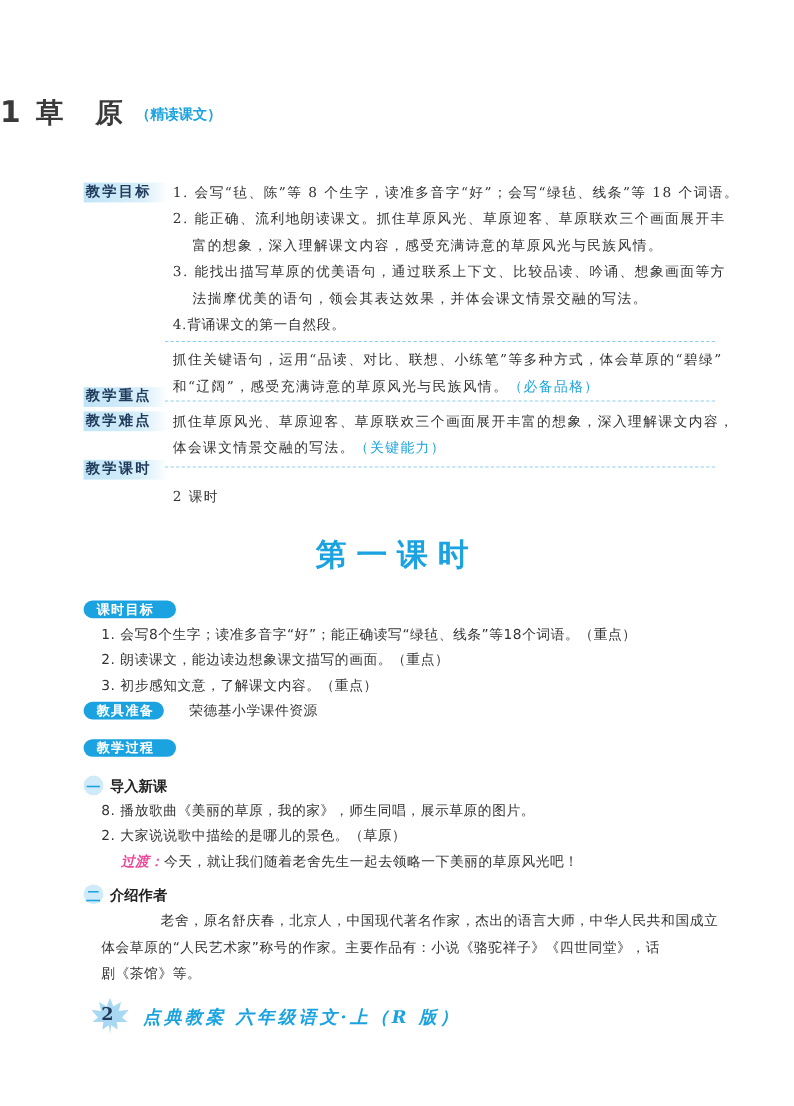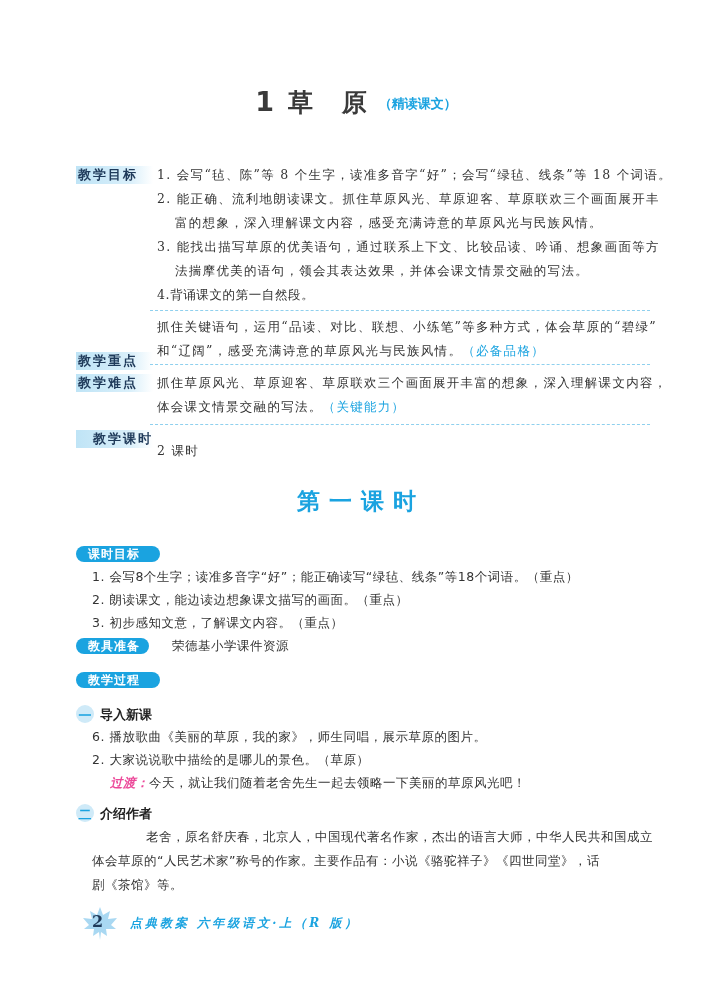--- a/index.html
+++ b/index.html
@@ -1,57 +1,57 @@
 <!DOCTYPE html>
 <html><head>
 <meta charset="utf-8">
 <style>
   html, body { margin: 0; padding: 0; background: #ffffff; }
   body { width: 722px; height: 1005px; position: relative; overflow: hidden;
          font-family: "DejaVu Serif", "Liberation Serif", serif; color: #333; }
   .abs { position: absolute; }
 
   
-  .title { left: 0; width: 712px; top: 86px; text-align: center; white-space: nowrap; }
+  .title { left: 0; width: 712px; top: 86px; text-align: left; white-space: nowrap; }
   .title .num { font-family: "DejaVu Sans", sans-serif; font-weight: bold; font-size: 27px; color: #3a3a3a; margin-right: 14px; }
   .title .name { font-family: "DejaVu Sans", sans-serif; font-weight: bold; font-size: 25px; color: #3a3a3a; letter-spacing: 10px; }
   .title .tag { font-family: "DejaVu Sans", sans-serif; font-weight: bold; font-size: 13px; color: #1aa3e0; margin-left: 2px; vertical-align: 3px; }
 
   
   .lab { left: 76px; width: 75px; height: 18px; font-family: "DejaVu Serif", serif; font-weight: bold;
          font-size: 13px; color: #1f3a5a; letter-spacing: 2px; padding-left: 2px; line-height: 18px;
          background: linear-gradient(to right, #bfe4f6 0%, #d9effa 70%, rgba(230,245,252,0) 100%); }
 
   .txt { font-size: 12.5px; color: #333; white-space: nowrap; letter-spacing: 1.3px; }
   .blue { color: #1aa3e0; }
   .dash { left: 150px; width: 500px; height: 0; border-top: 1px dashed #8fd0ee; }
 
   
   .sec { left: 0; width: 722px; top: 486px; text-align: center; font-family: "DejaVu Sans", sans-serif;
-         font-weight: bold; font-size: 23px; color: #1aa3e0; letter-spacing: 9px; }
+         font-weight: bold; font-size: 28px; color: #1aa3e0; letter-spacing: 9px; }
 
   
   .pill { left: 76px; height: 16px; line-height: 16px; border-radius: 8px; background: #1aa3e0;
           color: #fff; font-family: "DejaVu Sans", sans-serif; font-weight: bold; font-size: 12px;
           padding-left: 12px; letter-spacing: 1px; box-sizing: border-box; }
 
   .sans { font-family: "DejaVu Sans", sans-serif; font-size: 12.5px; color: #333; white-space: nowrap; letter-spacing: 0.5px; }
 
   
   .circ { left: 76px; width: 18px; height: 18px; border-radius: 50%; background: #cfeaf8; text-align: center; }
   .circ span { color: #1aa3e0; font-family: "DejaVu Sans", sans-serif; font-weight: bold; font-size: 13px; line-height: 18px; }
   .ch { left: 100px; font-family: "DejaVu Sans", sans-serif; font-weight: bold; font-size: 13px; color: #222; }
 
   .trans { font-family: "DejaVu Serif", serif; font-weight: bold; font-style: italic; color: #ec4899; }
 
   
   .leaf { left: 80px; top: 905px; width: 40px; height: 36px; }
   .pnum { left: 92px; top: 912px; font-family: "DejaVu Serif", serif; font-weight: bold; font-size: 16px; color: #1f3a5a; }
   .foot { left: 130px; top: 915px; font-family: "DejaVu Serif", serif; font-style: italic; font-weight: bold;
-          font-size: 12px; color: #1aa3e0; letter-spacing: 3px; white-space: nowrap; }
+          font-size: 16px; color: #1aa3e0; letter-spacing: 3px; white-space: nowrap; }
 </style>
 </head>
 <body>
 
 <div class="abs title">
   <span class="num">1</span><span class="name">草 原</span><span class="tag">（精读课文）</span>
 </div>
 
 <div class="abs lab" style="top:166px;">教学目标</div>
 <div class="abs txt" style="left:157px; top:167px;">
@@ -77,38 +77,38 @@
 </div>
 <div class="abs dash" style="top:364px;"></div>
 
 <div class="abs lab" style="top:374px;">教学难点</div>
 <div class="abs txt" style="left:157px; top:375px;">抓住草原风光、草原迎客、草原联欢三个画面展开丰富的想象，深入理解课文内容，</div>
 <div class="abs txt" style="left:157px; top:399px;">
   <span>体会课文情景交融的写法。</span><span class="blue">（关键能力）</span>
 </div>
 <div class="abs dash" style="top:424px;"></div>
 
-<div class="abs lab" style="top:430px;text-align:right;">教学课时</div>
+<div class="abs lab" style="top:418px;">教学课时</div>
 <div class="abs txt" style="left:157px; top:443px;">2 课时</div>
 
 <div class="abs sec">第一课时</div>
 
 <div class="abs pill" style="top:546px; width:84px;">课时目标</div>
 <div class="abs sans" style="left:92px; top:569px;">1. 会写8个生字；读准多音字“好”；能正确读写“绿毡、线条”等18个词语。（重点）</div>
 <div class="abs sans" style="left:92px; top:592px;">2. 朗读课文，能边读边想象课文描写的画面。（重点）</div>
 <div class="abs sans" style="left:92px; top:615px;">3. 初步感知文意，了解课文内容。（重点）</div>
 
 <div class="abs pill" style="top:638px; width:73px;">教具准备</div>
 <div class="abs sans" style="left:172px; top:638px;">荣德基小学课件资源</div>
 
 <div class="abs pill" style="top:672px; width:84px;">教学过程</div>
 
 <div class="abs circ" style="top:705px;"><span>一</span></div>
 <div class="abs ch" style="top:706px;">导入新课</div>
-<div class="abs sans" style="left:92px; top:729px;">6. 播放歌曲《美丽的草原，我的家》，师生同唱，展示草原的图片。</div>
+<div class="abs sans" style="left:92px; top:729px;">8. 播放歌曲《美丽的草原，我的家》，师生同唱，展示草原的图片。</div>
 <div class="abs sans" style="left:92px; top:752px;">2. 大家说说歌中描绘的是哪儿的景色。（草原）</div>
 <div class="abs sans" style="left:110px; top:775px;">
   <span class="trans">过渡：</span><span>今天，就让我们随着老舍先生一起去领略一下美丽的草原风光吧！</span>
 </div>
 
 <div class="abs circ" style="top:804px;"><span>二</span></div>
 <div class="abs ch" style="top:805px;">介绍作者</div>
 <div class="abs sans" style="left:118px; top:829px;margin-left:28px;">老舍，原名舒庆春，北京人，中国现代著名作家，杰出的语言大师，中华人民共和国成立</div>
 <div class="abs sans" style="left:92px; top:853px;">体会草原的“人民艺术家”称号的作家。主要作品有：小说《骆驼祥子》《四世同堂》，话</div>
 <div class="abs sans" style="left:92px; top:877px;">剧《茶馆》等。</div>

